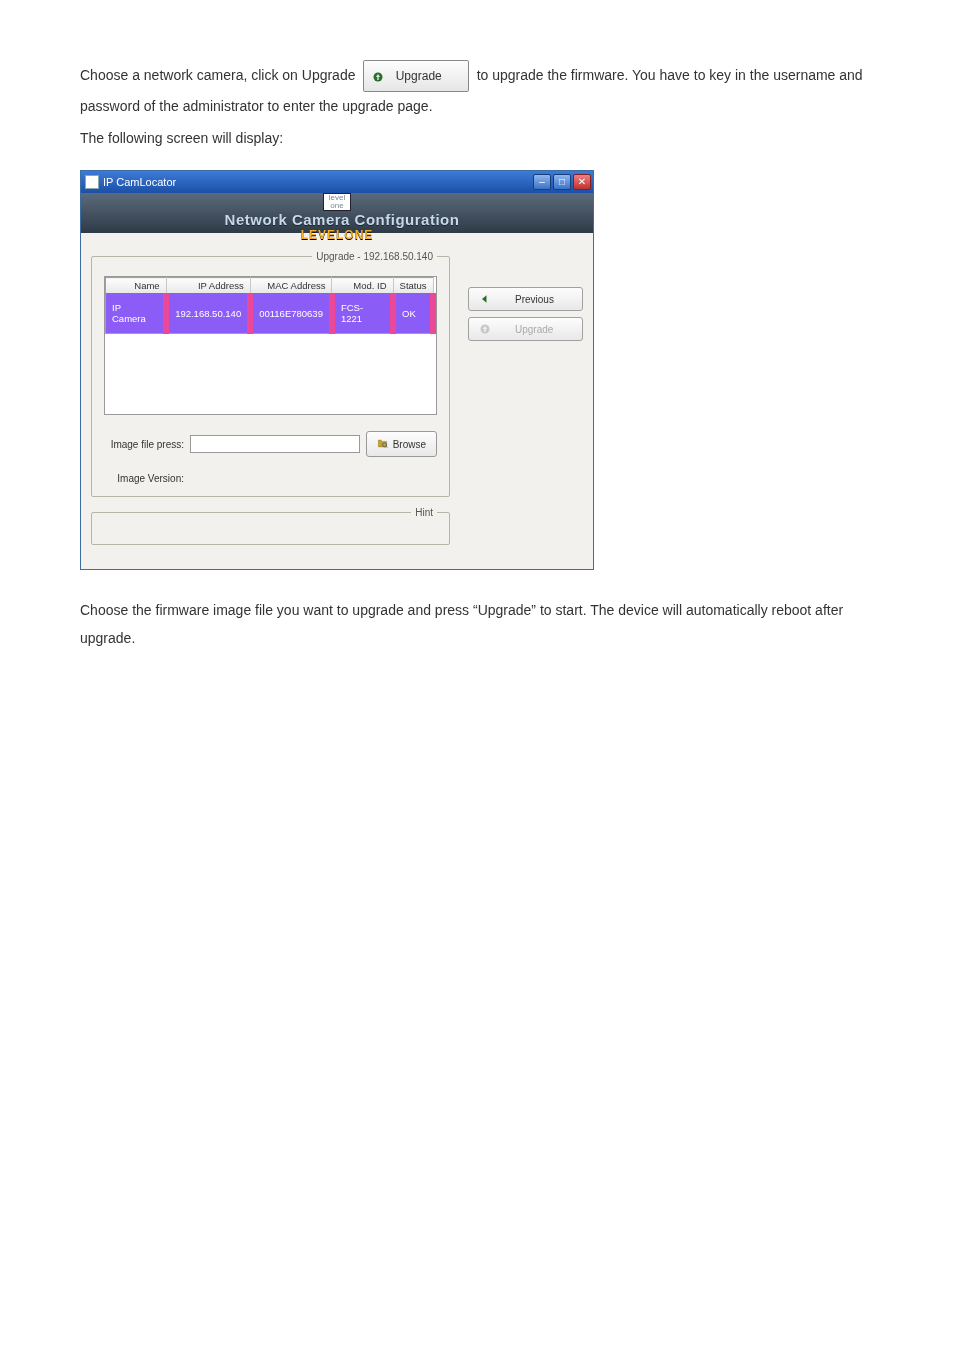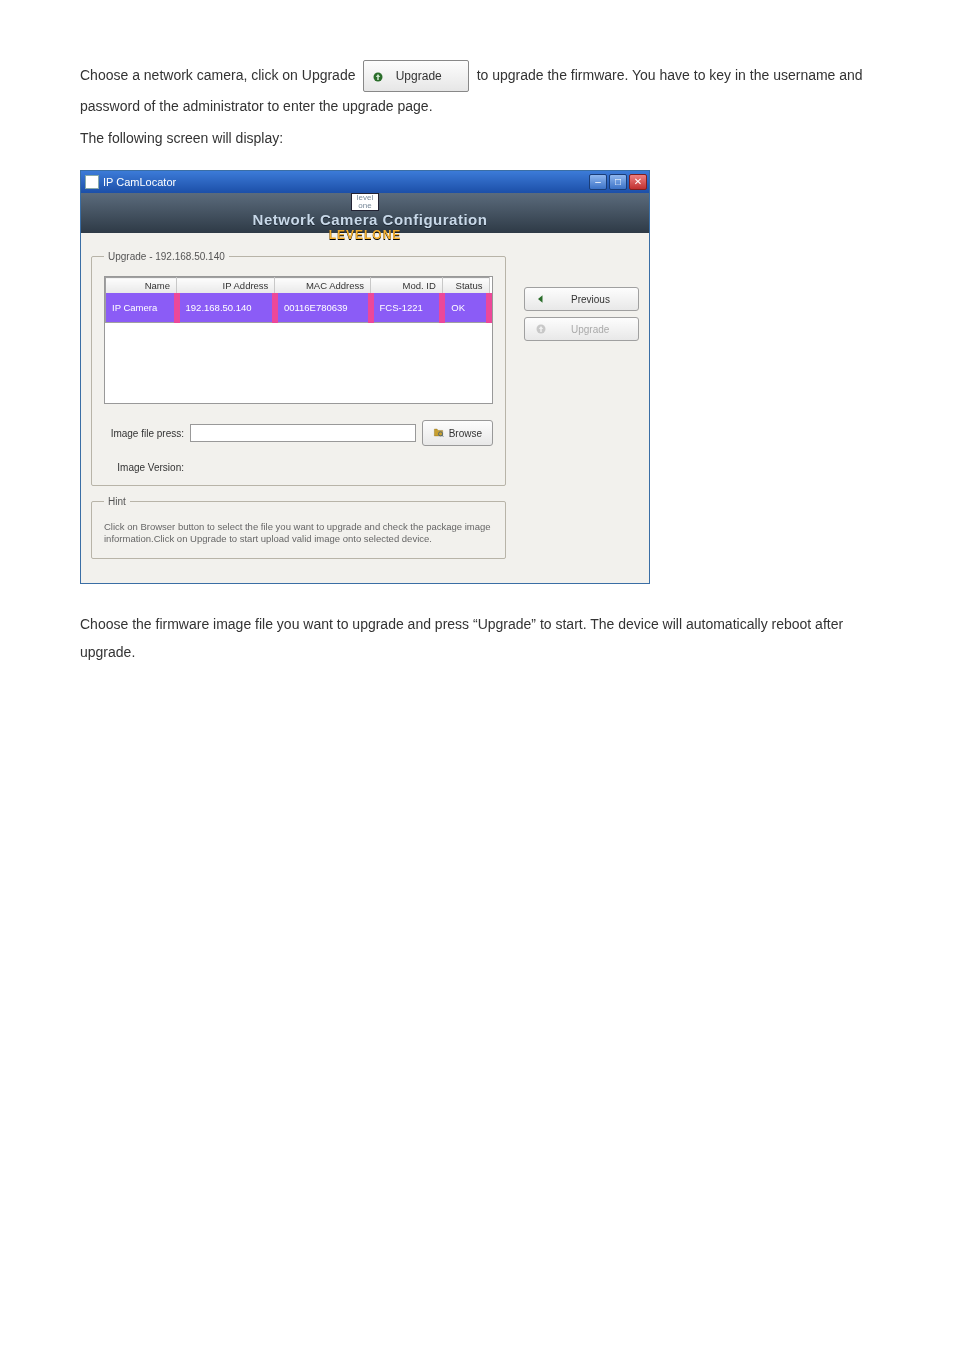--- a/index.html
+++ b/index.html
@@ -25,21 +25,21 @@
     margin: 0 4px;
   }
   .inline-btn .ico {
     display:inline-block;width:12px;height:12px;vertical-align:middle;margin-right:8px;
   }
   .ico-upg { position:relative; }
   .ico-upg svg { display:block; }
 
   
   .wnd {
-    width: 570px;
+    width: 514px;
     margin: 18px 12px 26px 0;
     border: 1px solid #3a6ea5;
     background: #f2f1ed;
     font-size: 10px;
     color: #333;
   }
   .titlebar {
     height: 22px;
     background: linear-gradient(#3c7bd8,#1c4fa8);
     display:flex;align-items:center;
@@ -81,21 +81,21 @@
   }
   .body { display:flex; padding:18px 10px 14px 10px; gap:18px; }
   .leftcol { flex:1; }
   .rightcol { width:115px; padding-top:36px; }
   fieldset {
     border:1px solid #b8b4a8;
     border-radius:2px;
     padding:14px 12px 12px 12px;
     margin:0 0 10px 0;
   }
-  legend { font-size:10px; color:#555; padding:0 4px; }
+  legend { font-size:10px; color:#555; padding:0 4px;text-align:right; }
   .tbl {
     width:100%; border:1px solid #a0a0a0; background:#fff;
     border-collapse:collapse;font-size:9.5px;
   }
   .tbl th {
     background:linear-gradient(#fdfdfd,#e8e8e8);
     border-right:1px solid #c8c8c8;
     font-weight:normal;text-align:right;
     padding:2px 6px;color:#333;
   }
@@ -203,21 +203,20 @@
           </span>
         </div>
         <div class="formrow">
           <label>Image Version:</label>
           <span></span>
         </div>
       </fieldset>
 
       <fieldset class="hintfs">
         <legend>Hint</legend>
-        <div class="hinttxt">Click on Browser button to select the file you want to upgrade and check the package image information.Click on Upgrade to start upload valid image onto selected device.</div>
       </fieldset>
     </div>
 
     <div class="rightcol">
       <div class="sidebtn">
         <span class="sico">
           <svg viewBox="0 0 16 16" width="12" height="12">
               <path d="M10 3 L4 8 L10 13 Z" fill="#2a6d2a"></path>
             </svg>
         </span>

